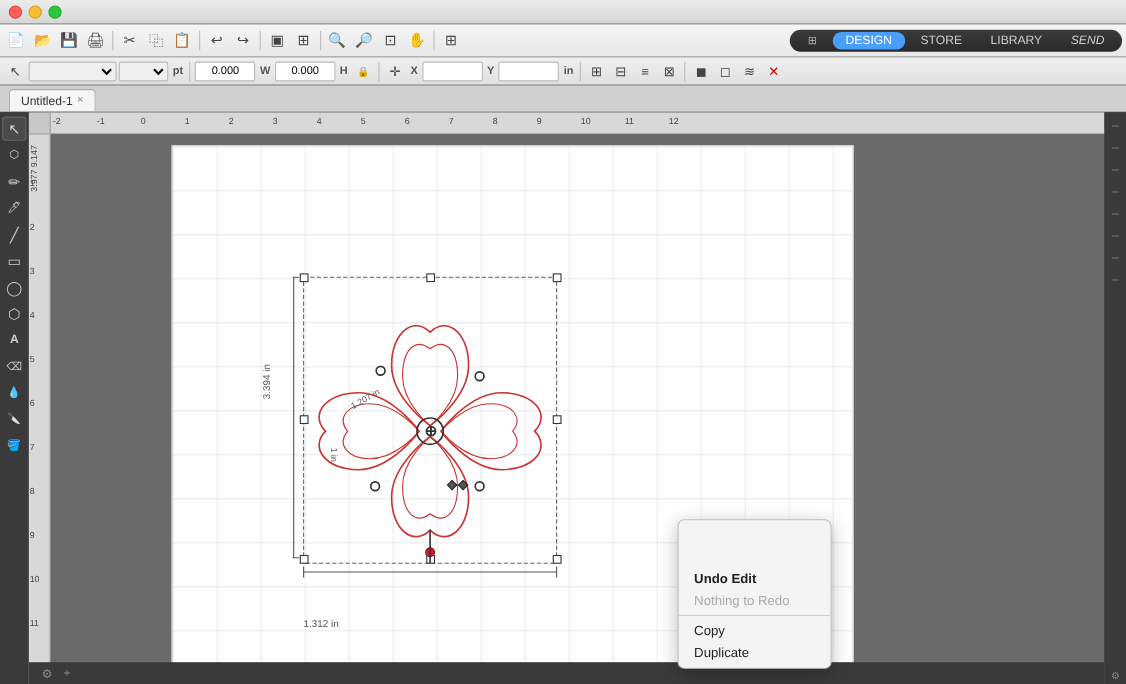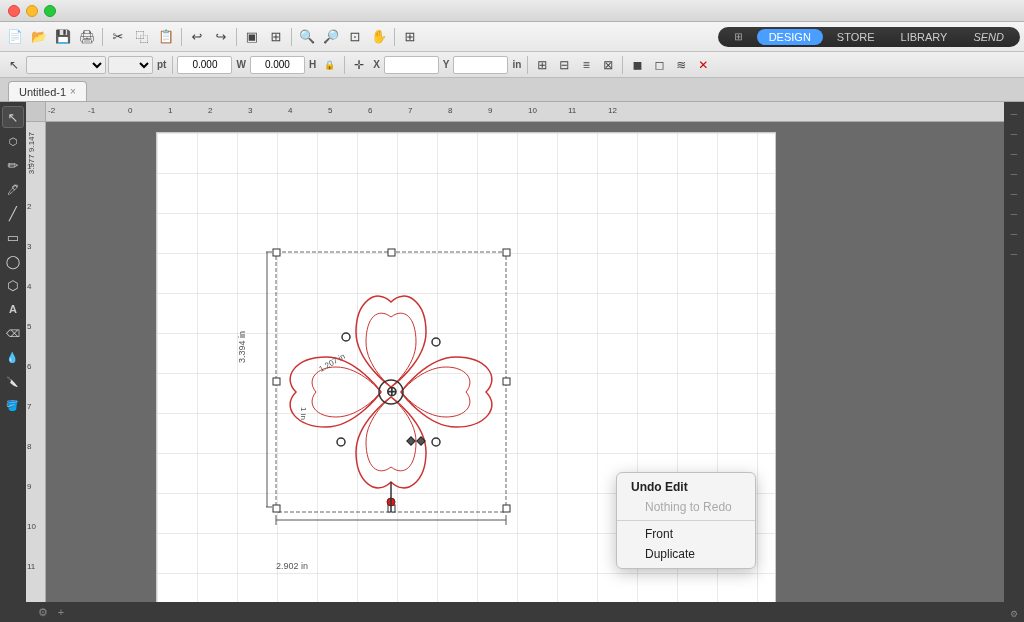--- a/index.html
+++ b/index.html
@@ -239,37 +239,38 @@
       top: 350px;
       width: 140px;
       background: #f4f4f4;
       border: 1px solid #c0c0c0;
       border-radius: 6px;
       box-shadow: 0 4px 16px rgba(0,0,0,0.25);
       padding: 4px 0;
       z-index: 100;
     }
     .ctx-item {
-      padding: 3px 28px;
+      padding: 3px 14px;
       font-size: 12px;
       color: #222;
       cursor: pointer;
       white-space: nowrap;
     }
     .ctx-item.disabled { color: #aaa; cursor: default; }
     .ctx-separator {
       height: 1px;
       background: #d0d0d0;
       margin: 3px 0;
     }
     .ctx-header {
       padding: 3px 14px;
       font-size: 12px;
       font-weight: 600;
       color: #222;
+      margin-top: 39px;
     }
 
     
     #right-panel {
       width: 20px;
       background: #3a3a3a;
       display: flex;
       flex-direction: column;
       align-items: center;
       padding-top: 4px;
@@ -504,29 +505,29 @@
           <line x1="1" y1="10" x2="1" y2="265" stroke="#555" stroke-width="1"></line>
           <line x1="-4" y1="10" x2="6" y2="10" stroke="#555" stroke-width="1"></line>
           <line x1="-4" y1="265" x2="6" y2="265" stroke="#555" stroke-width="1"></line>
 
           <text x="55" y="130" font-size="8" fill="#555" transform="rotate(-30,55,130)">1.207 in</text>
 
           <text x="35" y="165" font-size="8" fill="#555" transform="rotate(90,35,165)">1 in</text>
         </svg>
 
         
-        <div style="position:absolute; bottom:-15px; left:10px; font-size:9px; color:#555; white-space:nowrap;">2.902 in</div>
+        <div style="position:absolute; bottom:-15px; left:10px; font-size:9px; color:#555; white-space:nowrap;">1.312 in</div>
         <div style="position:absolute; top:100px; left:-40px; font-size:9px; color:#555; transform:rotate(-90deg); white-space:nowrap;">3.394 in</div>
       </div>
 
       <div id="context-menu">
         <div class="ctx-header">Undo Edit</div>
         <div class="ctx-item disabled">Nothing to Redo</div>
         <div class="ctx-separator"></div>
-        <div class="ctx-item">Front</div>
+        <div class="ctx-item">Copy</div>
         <div class="ctx-item">Duplicate</div>
 
       </div>
     </div>
 
     <div id="bottom-bar">
       <div class="bottom-icon">⚙</div>
       <div class="bottom-icon">+</div>
     </div>
   </div>

